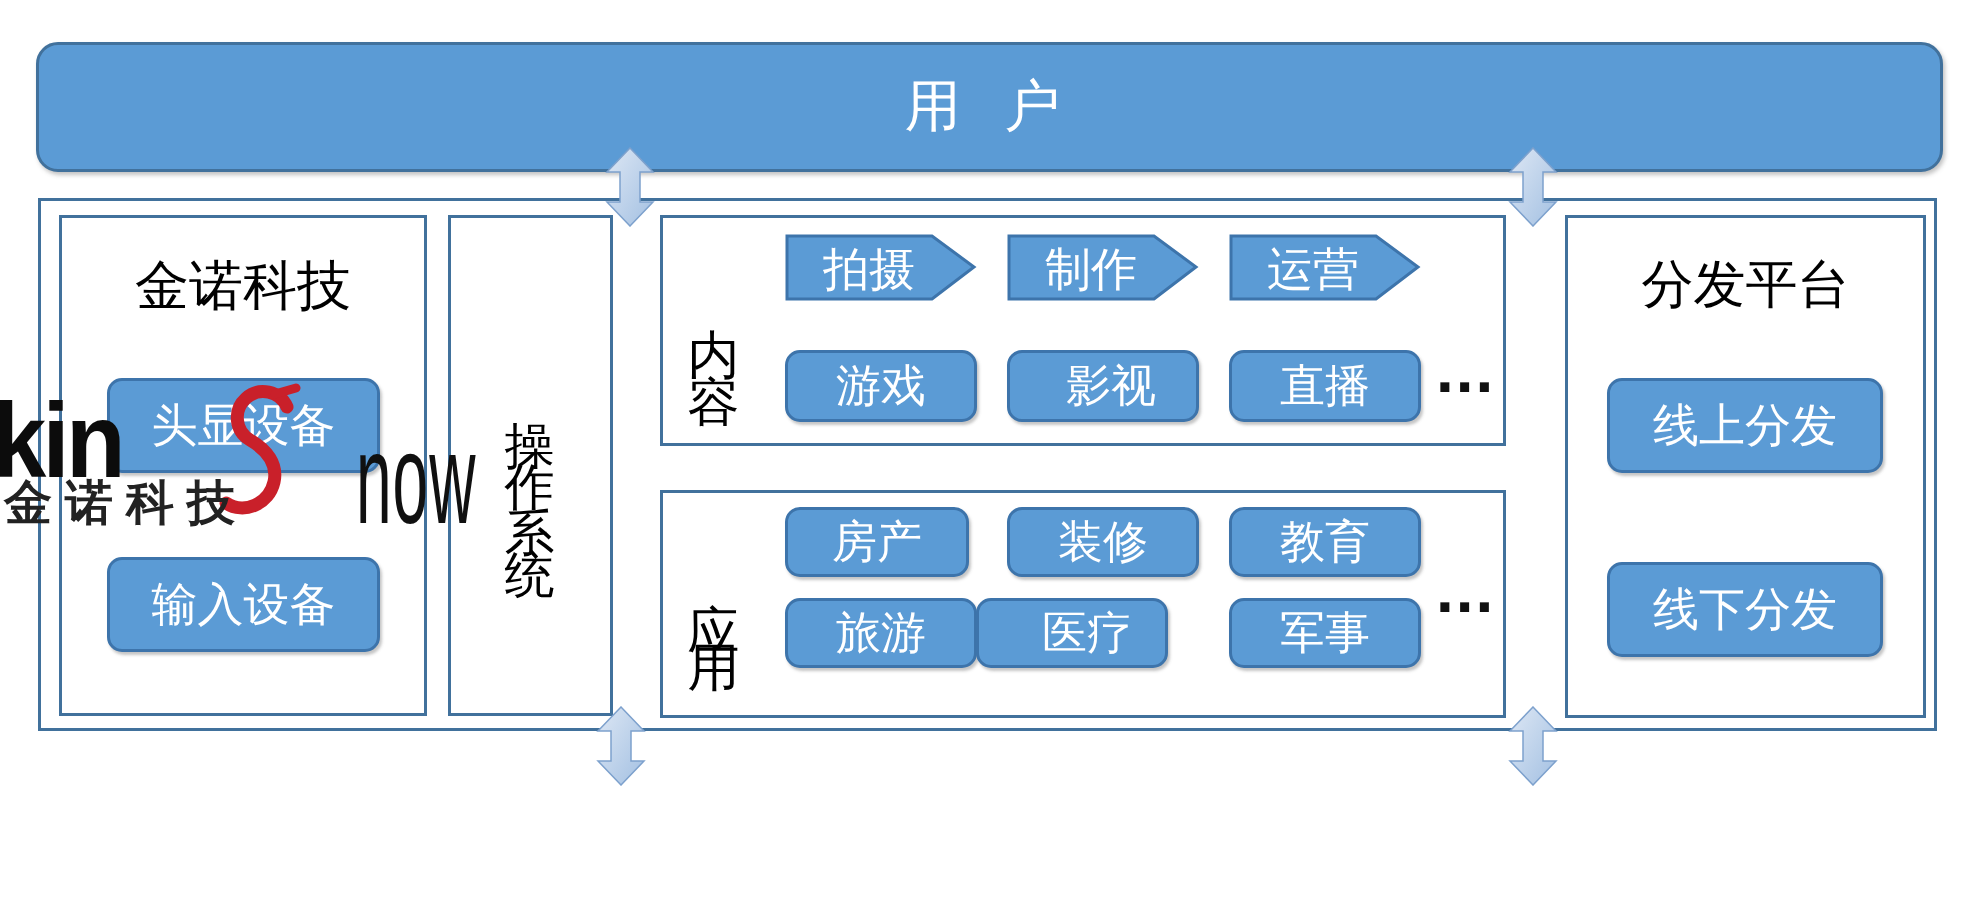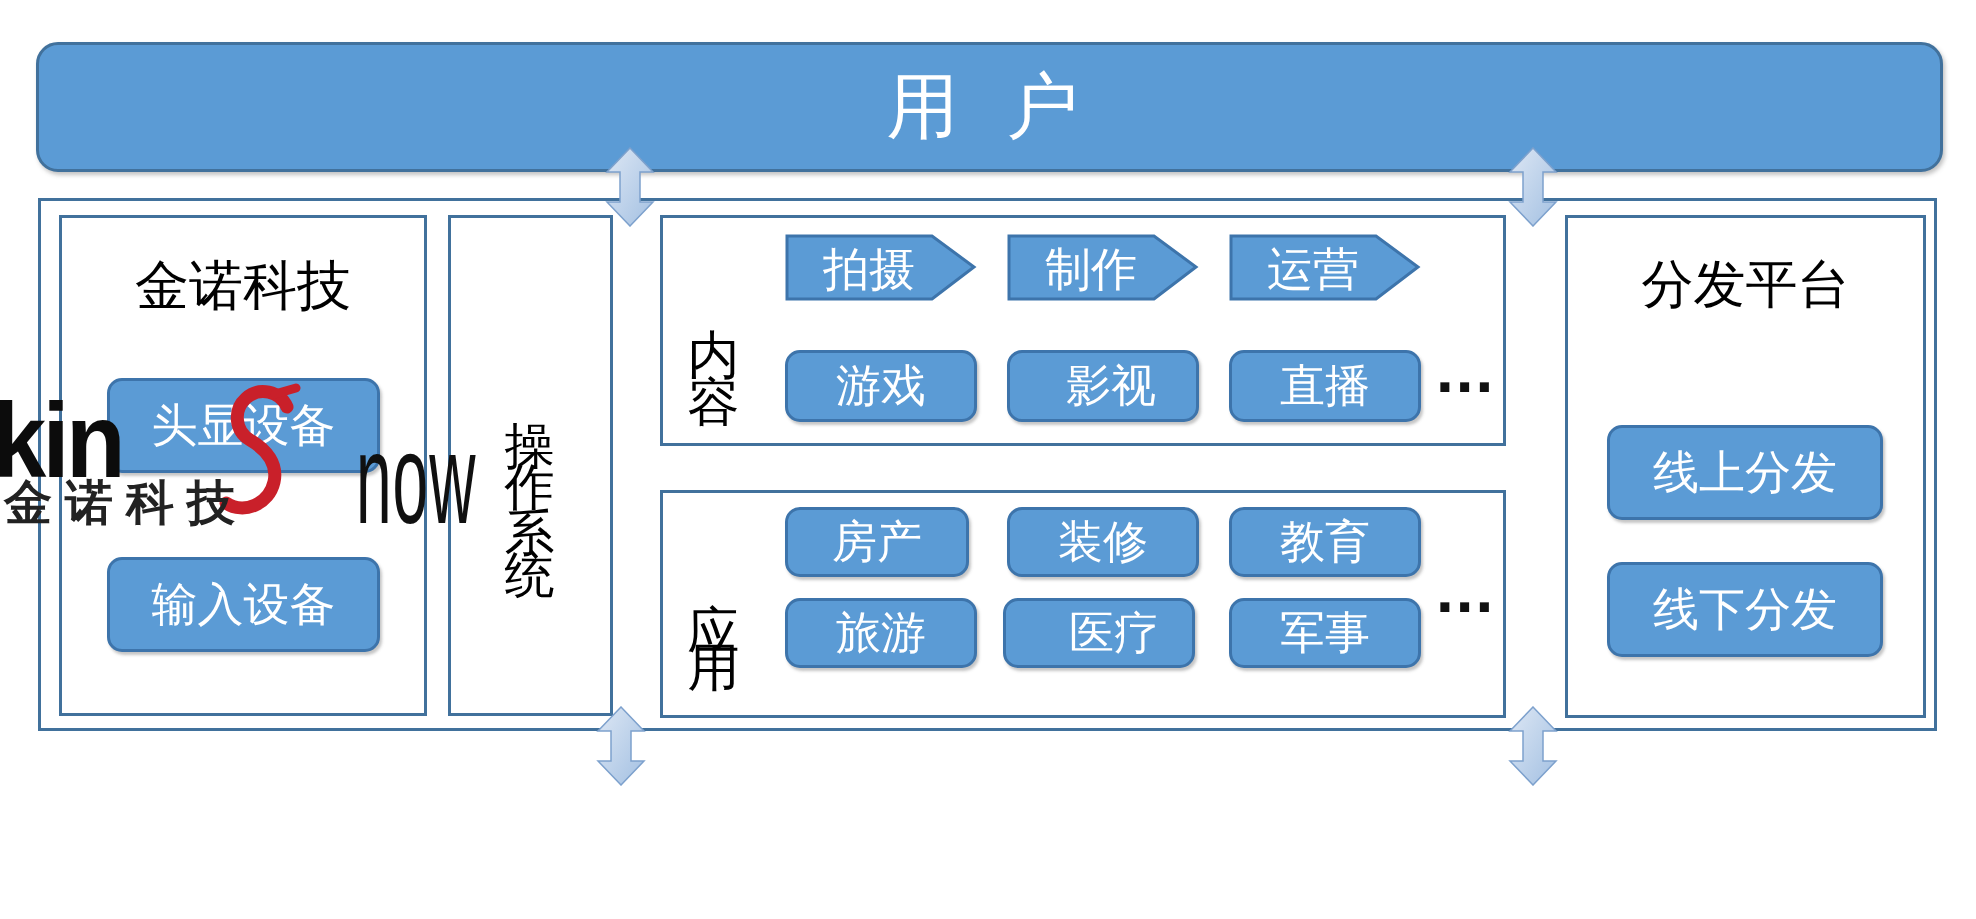--- a/index.html
+++ b/index.html
@@ -57,21 +57,21 @@
   <svg width="0" height="0" style="position:absolute">
     <defs>
       <linearGradient id="arrGrad" x1="0" y1="0" x2="1" y2="1">
         <stop offset="0" stop-color="#dde7f4"></stop>
         <stop offset="1" stop-color="#a3c0e2"></stop>
       </linearGradient>
     </defs>
   </svg>
 
   <div class="bigbar" style="left:36px;top:42px;width:1901px;height:124px;">
-    <div class="lbl" style="font-size:72px;letter-spacing:14px;">用 户</div>
+    <div class="lbl" style="font-size:56px;letter-spacing:14px;">用 户</div>
   </div>
 
   <div class="panel" style="left:38px;top:198px;width:1899px;height:533px;"></div>
 
   <div class="panel" style="left:59px;top:215px;width:368px;height:501px;"></div>
   <div class="ptitle" style="left:59px;top:250px;width:368px;font-size:54px;">金诺科技</div>
   <div class="btn sm" style="left:107px;top:378px;width:273px;height:95px;">头显设备</div>
   <div class="btn sm" style="left:107px;top:557px;width:273px;height:95px;">输入设备</div>
 
   <div class="panel" style="left:448px;top:215px;width:165px;height:501px;"></div>
@@ -103,27 +103,27 @@
   <div class="dots" style="left:1436px;top:330px;">...</div>
 
   <div class="panel" style="left:660px;top:490px;width:846px;height:228px;"></div>
   <div class="vwrap" style="left:678px;top:490px;width:72px;height:228px;">
     <div class="vtext" style="font-size:52px;letter-spacing:44px;">应用</div>
   </div>
   <div class="btn" style="left:785px;top:507px;width:184px;height:70px;">房产</div>
   <div class="btn" style="left:1007px;top:507px;width:192px;height:70px;">装修</div>
   <div class="btn" style="left:1229px;top:507px;width:192px;height:70px;">教育</div>
   <div class="btn" style="left:785px;top:598px;width:192px;height:70px;">旅游</div>
-  <div class="btn" style="left:1003px;top:598px;width:192px;height:70px;padding-left:30px;">医疗</div>
+  <div class="btn" style="left:976px;top:598px;width:192px;height:70px;padding-left:30px;">医疗</div>
   <div class="btn" style="left:1229px;top:598px;width:192px;height:70px;">军事</div>
   <div class="dots" style="left:1436px;top:550px;">...</div>
 
   <div class="panel" style="left:1565px;top:215px;width:361px;height:503px;"></div>
   <div class="ptitle" style="left:1565px;top:250px;width:361px;font-size:52px;">分发平台</div>
-  <div class="btn sm" style="left:1607px;top:378px;width:276px;height:95px;margin-top:47px;">线上分发</div>
+  <div class="btn sm" style="left:1607px;top:378px;width:276px;height:95px;">线上分发</div>
   <div class="btn sm" style="left:1607px;top:562px;width:276px;height:95px;">线下分发</div>
 
 
   <svg class="abs" style="left:605px;top:147px;z-index:20;" width="50" height="80" viewBox="0 0 50 80">
     <polygon points="25,1 48,25 35,25 35,55 48,55 25,79 2,55 15,55 15,25 2,25" fill="url(#arrGrad)" stroke="#7da1cd" stroke-width="1.5"></polygon>
   </svg>
   <svg class="abs" style="left:1508px;top:147px;z-index:20;" width="50" height="80" viewBox="0 0 50 80">
     <polygon points="25,1 48,25 35,25 35,55 48,55 25,79 2,55 15,55 15,25 2,25" fill="url(#arrGrad)" stroke="#7da1cd" stroke-width="1.5"></polygon>
   </svg>
   <svg class="abs" style="left:596px;top:706px;z-index:20;" width="50" height="80" viewBox="0 0 50 80">

